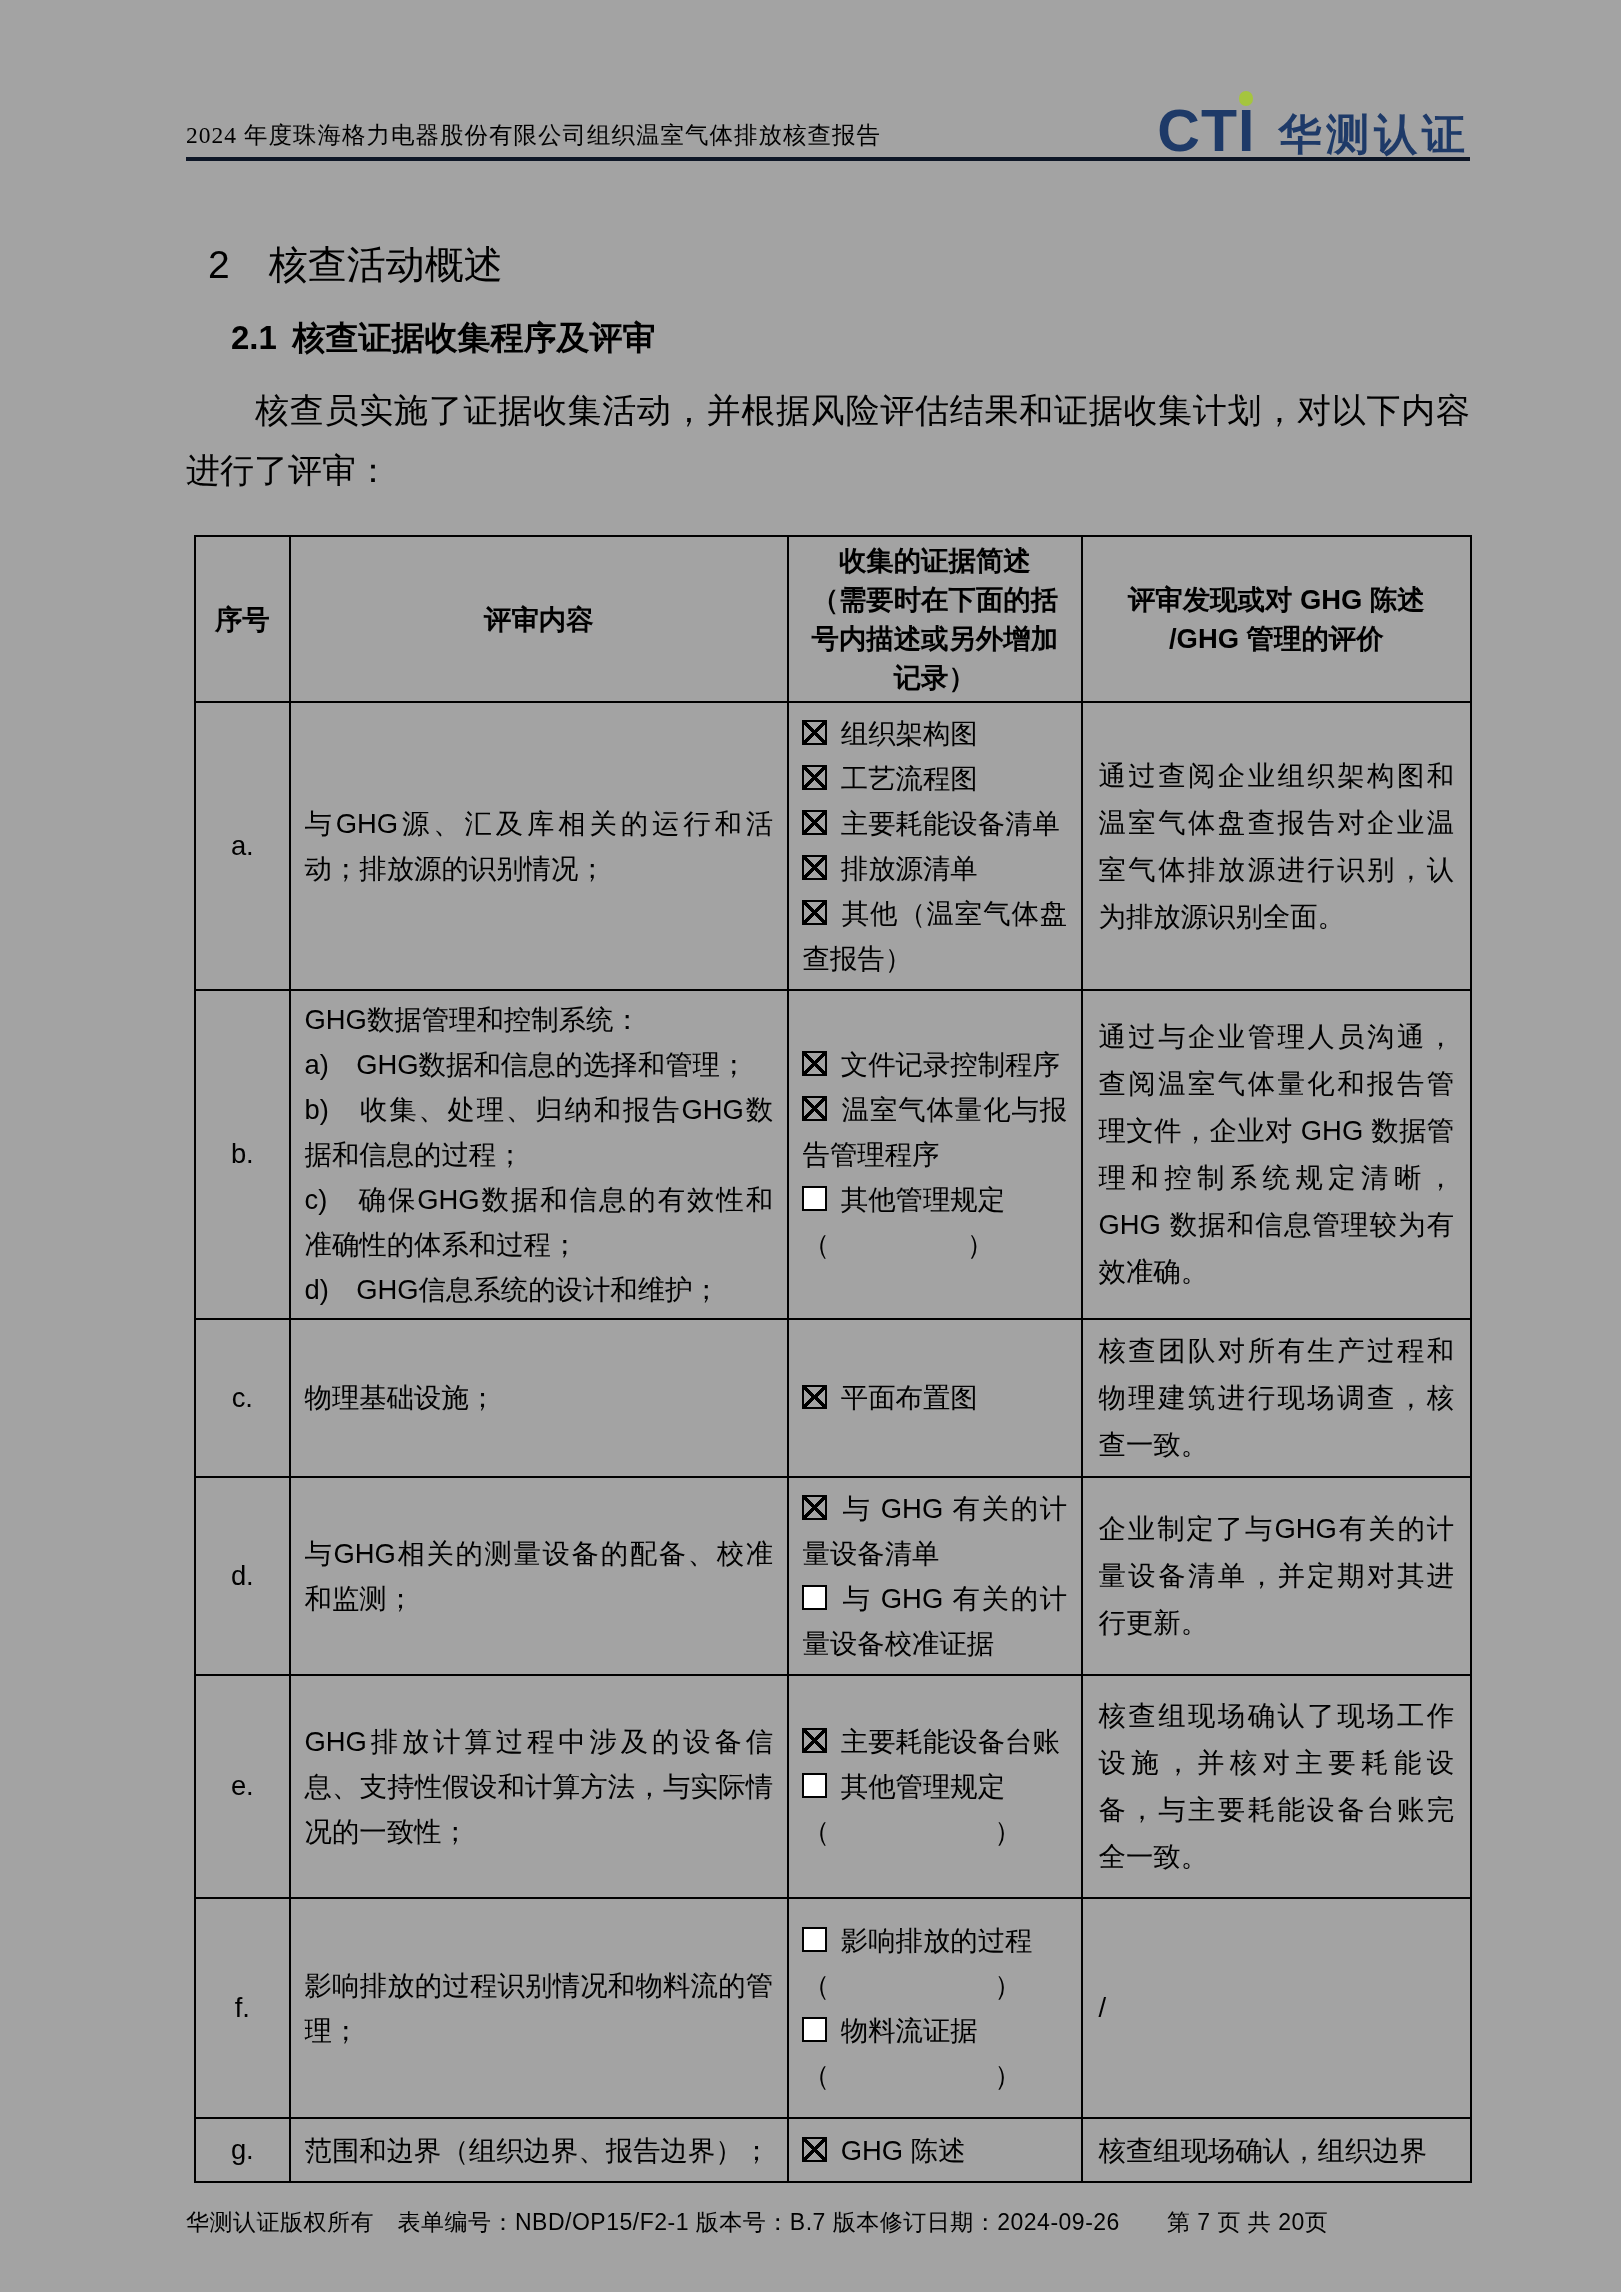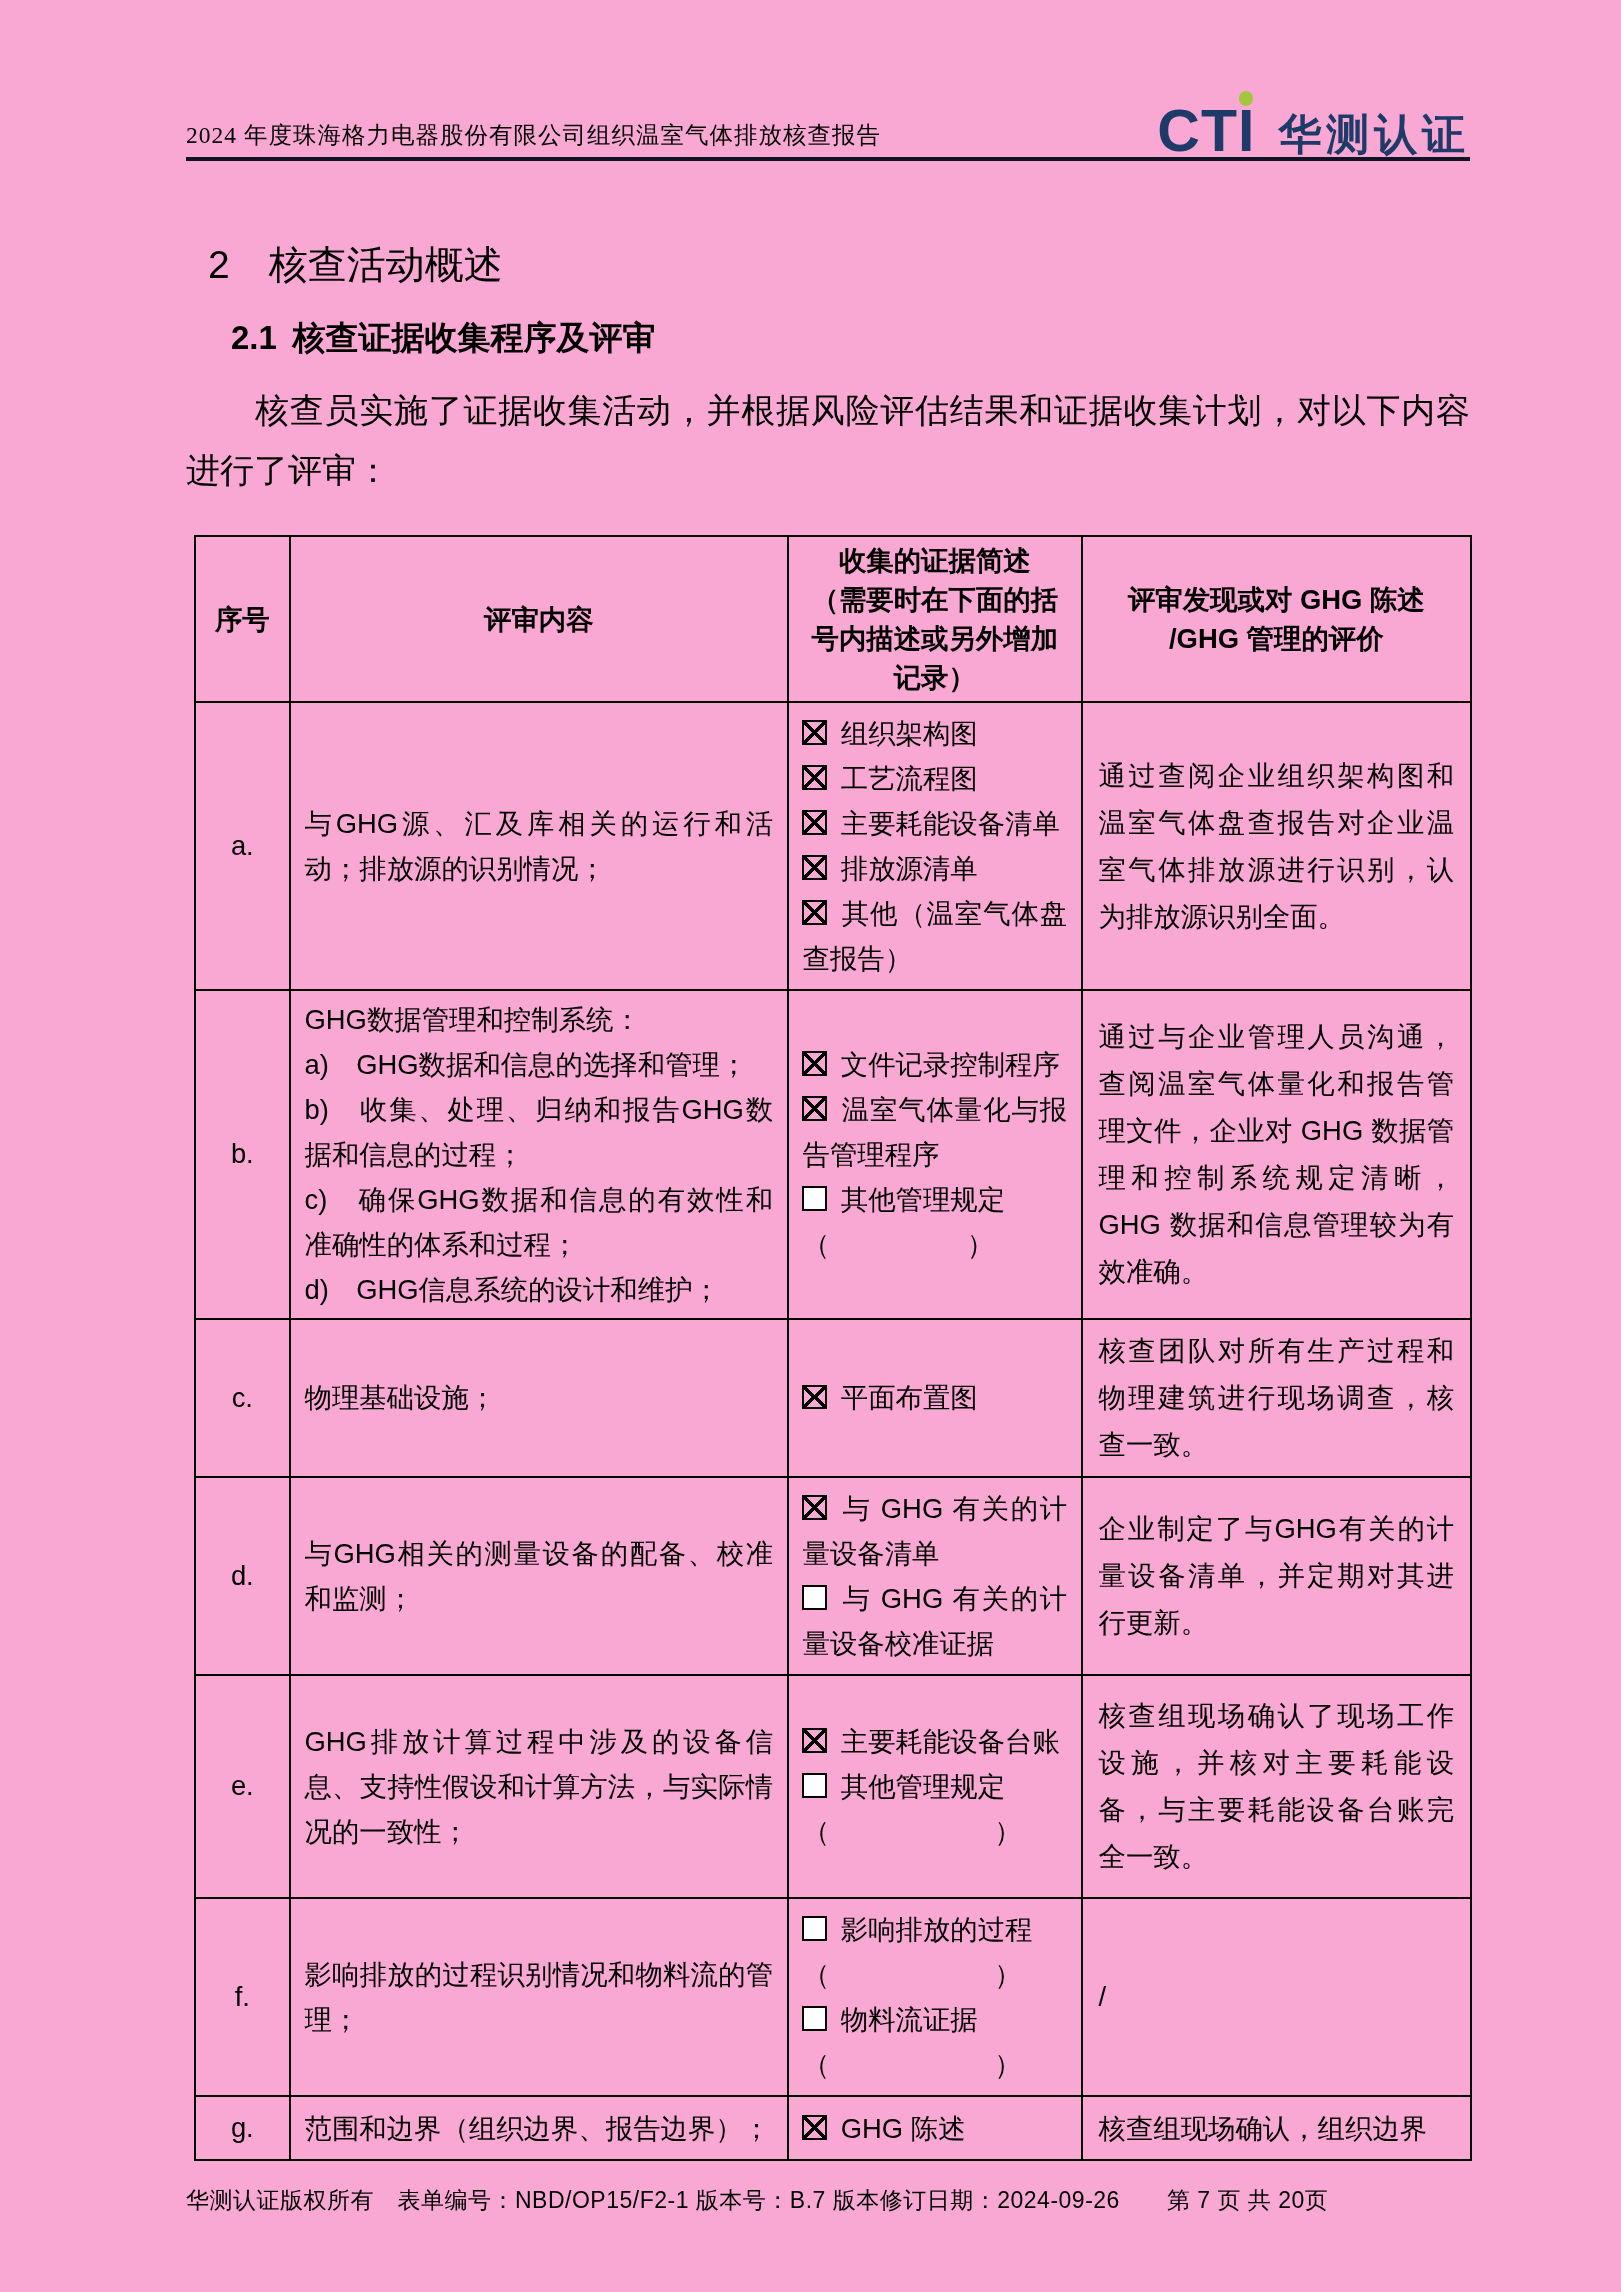--- a/index.html
+++ b/index.html
@@ -1,19 +1,19 @@
 <!DOCTYPE html>
 <html lang="zh" style="--navy: #1e3a68; --green: #a5c53e;"><head>
 <meta charset="utf-8">
 <style>
   html,body{margin:0;padding:0;background:#888;}
   .page{
     position:relative;
     width:1621px;height:2293px;
-    background:#f9a8d4;
+    background:#a3a3a3;
     box-sizing:border-box;
     padding:0 151px 0 186px;
     overflow:hidden;
     color:#000;
     font-family:"Liberation Serif","DejaVu Serif",serif;
   }
   
   .hdr{
     display:flex;justify-content:space-between;align-items:flex-end;
     padding-top:57px;height:100px;box-sizing:content-box;
@@ -109,21 +109,21 @@
     background:
       linear-gradient(to top right,transparent 44%,#000 44%,#000 56%,transparent 56%),
       linear-gradient(to top left,transparent 44%,#000 44%,#000 56%,transparent 56%);
   }
   
   tbody tr:nth-of-type(1) td{height:282px;}
   tbody tr:nth-of-type(2) td{height:321px;}
   tbody tr:nth-of-type(3) td{height:149px;}
   tbody tr:nth-of-type(4) td{height:194px;}
   tbody tr:nth-of-type(5) td{height:223px;}
-  tbody tr:nth-of-type(6) td{height:198px;}
+  tbody tr:nth-of-type(6) td{height:220px;}
   tbody tr:nth-of-type(7) td{height:53px;}
   
   .ftr{
     margin-top:23.5px;
     font-family:"Liberation Sans","DejaVu Sans",sans-serif;
     font-size:23px;letter-spacing:0.5px;
   }
 </style>
 </head>
 <body>

